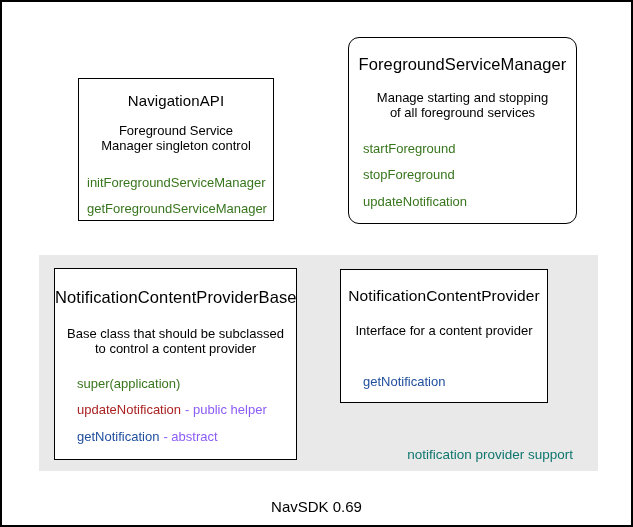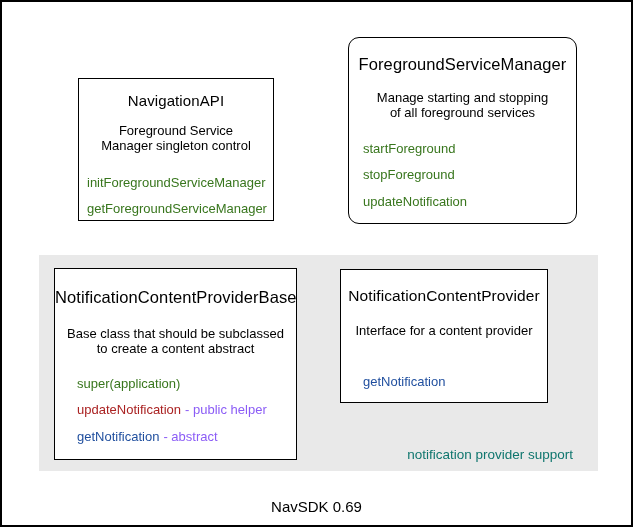--- a/index.html
+++ b/index.html
@@ -74,21 +74,21 @@
     </div>
     <div class="method green" style="top:103px;left:14px;">startForeground</div>
     <div class="method green" style="top:129px;left:14px;">stopForeground</div>
     <div class="method green" style="top:156px;left:14px;">updateNotification</div>
   </div>
 
   <div class="box box-notification-content-provider-base">
     <div class="box-title">NotificationContentProviderBase</div>
     <div class="box-desc">
       <span>Base class that should be subclassed</span><br>
-      <span>to create a content abstract</span>
+      <span>to control a content provider</span>
     </div>
     <div class="method" style="top:107px;left:22px;">
       <span class="green">super(application)</span>
     </div>
     <div class="method" style="top:133px;left:22px;">
       <span class="red">updateNotification</span><span class="note">- public helper</span>
     </div>
     <div class="method" style="top:160px;left:22px;">
       <span class="blue">getNotification</span><span class="note">- abstract</span>
     </div>

